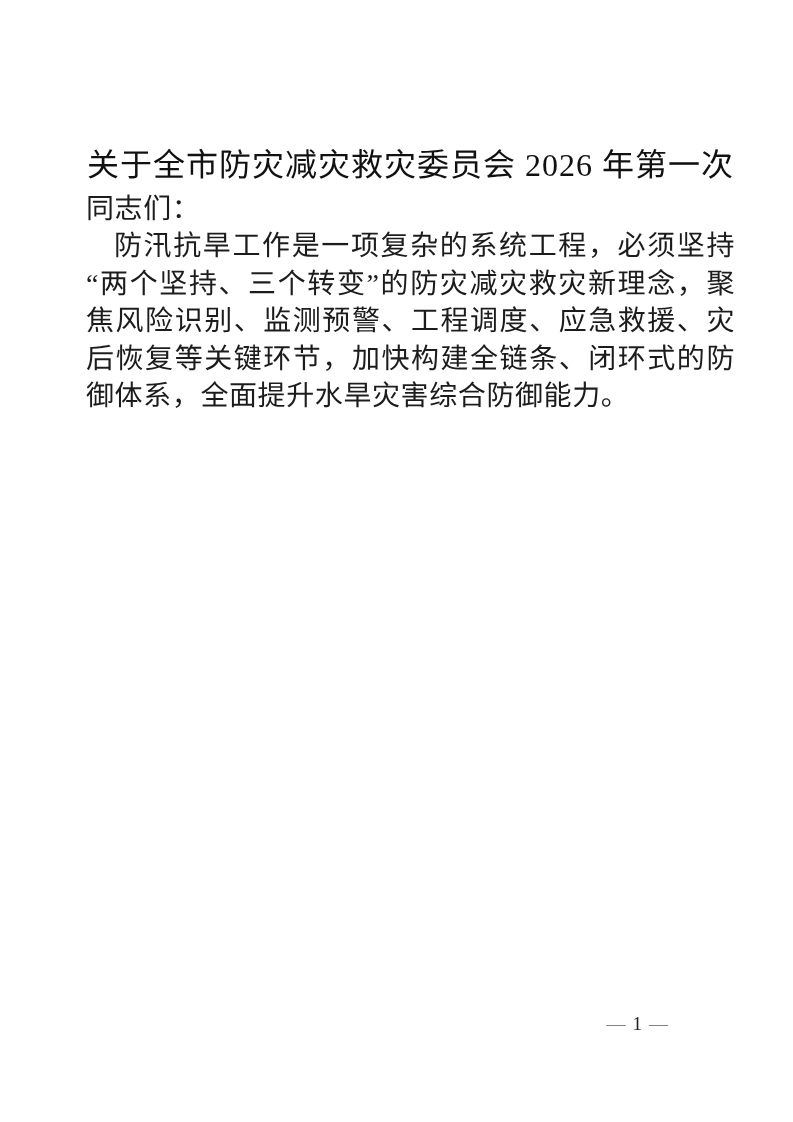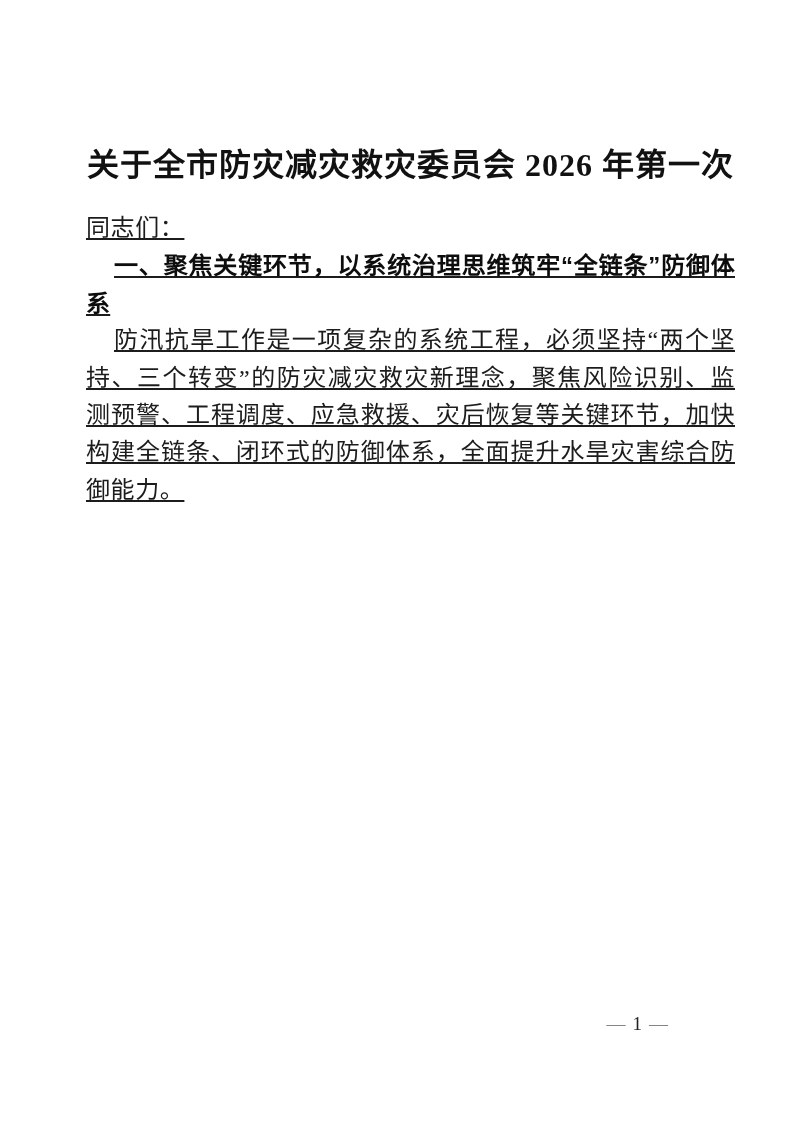--- a/index.html
+++ b/index.html
@@ -21,32 +21,30 @@
     left: 86px;
     top: 0;
     width: 649px;
   }
   .title {
     margin: 141px 0 0 0;
     padding: 0;
     text-align: center;
     font-size: 32px;
     line-height: 49px;
-    font-weight: bold;
+    font-weight: normal;
     letter-spacing: 1px;
     color: #111111;
   }
   .title .tline { display: block; }
   .body-text {
-    margin-top: 20px;
-    font-size: 24px;
+    font-size: 28px;
     line-height: 37.4px;
     text-align: justify;
     letter-spacing: 0.6px;
-    text-decoration: underline;
   }
   .para {
     margin: 0;
     padding: 0;
     text-indent: 28px;
   }
   .salutation { text-indent: 0; }
   .heading {
     font-family: "Liberation Sans", "DejaVu Sans", sans-serif;
     font-weight: bold;
@@ -80,20 +78,19 @@
 
 <div class="page">
   <div class="content">
 
     <h1 class="title">
       <span class="tline">关于全市防灾减灾救灾委员会 2026 年第一次</span>
     </h1>
 
     <div class="body-text">
       <p class="para salutation">同志们：</p>
-      <p class="para heading">一、聚焦关键环节，以系统治理思维筑牢“全链条”防御体系</p>
       <p class="para">防汛抗旱工作是一项复杂的系统工程，必须坚持“两个坚持、三个转变”的防灾减灾救灾新理念，聚焦风险识别、监测预警、工程调度、应急救援、灾后恢复等关键环节，加快构建全链条、闭环式的防御体系，全面提升水旱灾害综合防御能力。</p>
     </div>
 
   </div>
 
   <div class="footer"><span class="dash">—</span><span class="pagenum">1</span><span class="dash">—</span></div>
 </div>
 
 </body></html>

